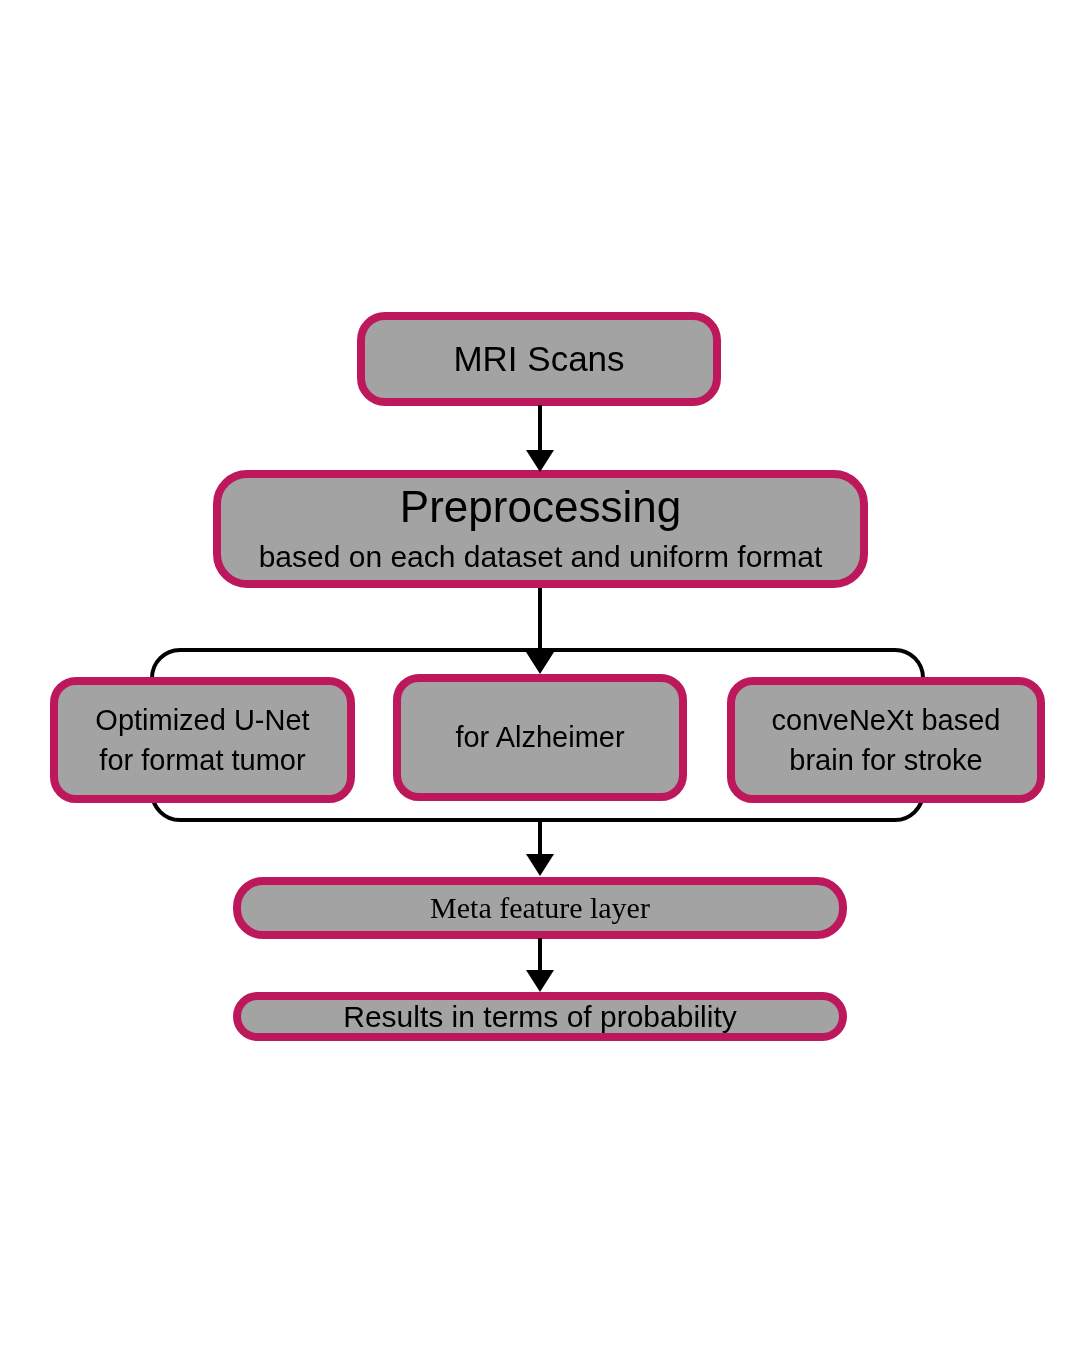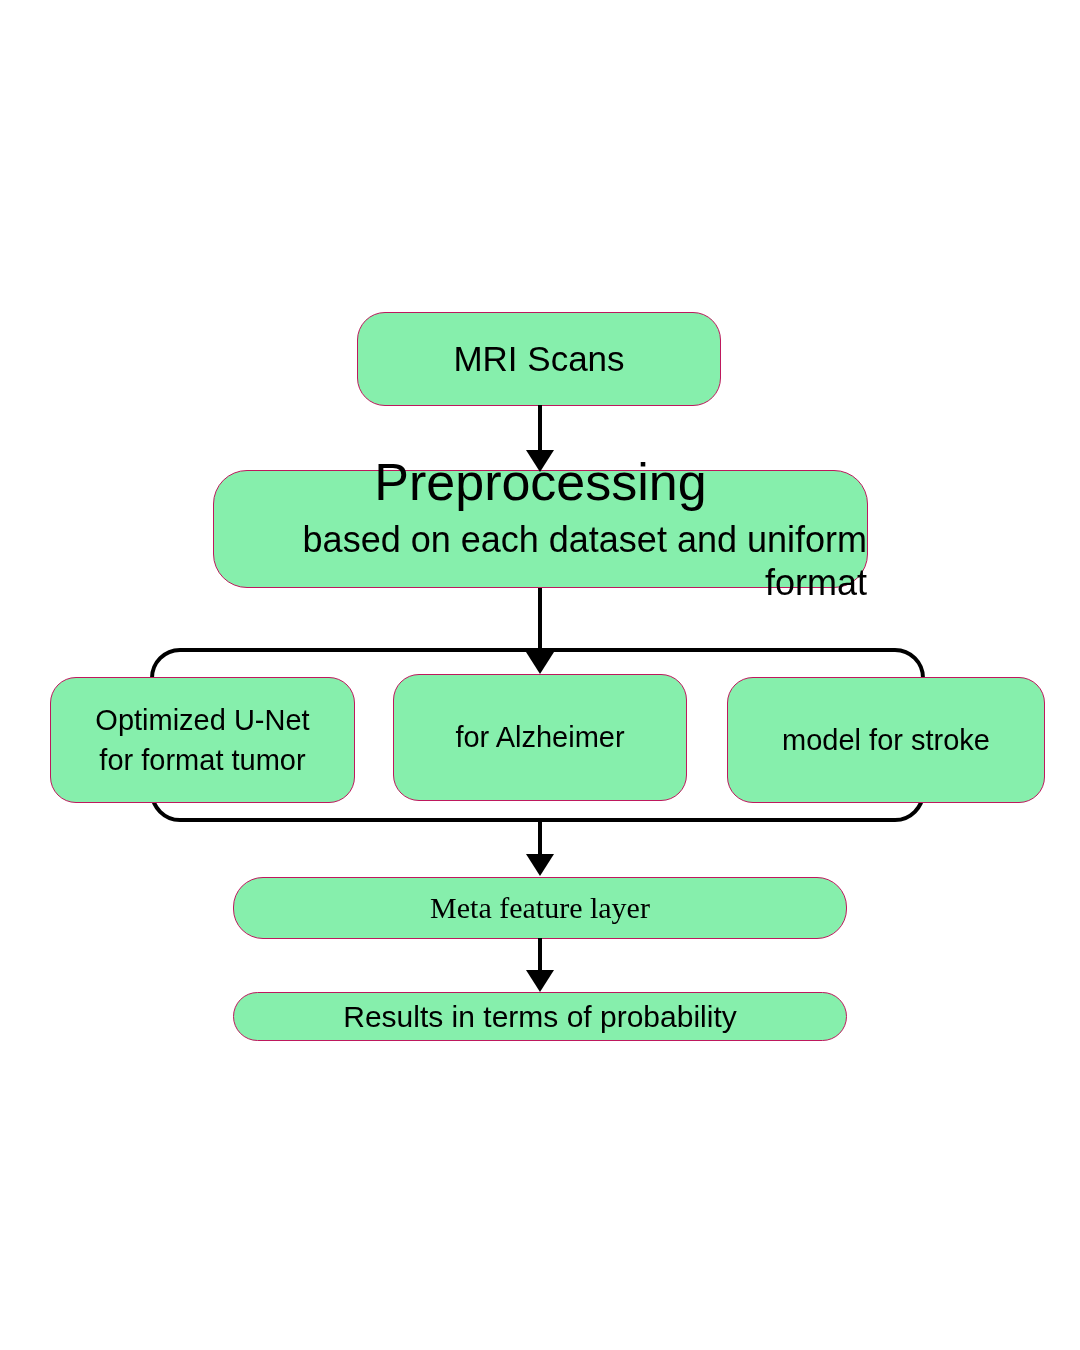--- a/index.html
+++ b/index.html
@@ -11,48 +11,47 @@
     position: relative;
     width: 1080px;
     height: 1350px;
     background: #ffffff;
     font-family: "Liberation Sans", "DejaVu Sans", sans-serif;
     color: #000000;
     overflow: hidden;
   }
   .node {
     position: absolute;
-    background: #86efac;
-    border: 1px solid #be185d;
+    background: #a3a3a3;
+    border: 8px solid #be185d;
     box-sizing: border-box;
     display: flex;
     flex-direction: column;
     align-items: center;
     justify-content: center;
     text-align: center;
     z-index: 2;
   }
   .node-mri {
     left: 357px; top: 312px; width: 364px; height: 94px;
     border-radius: 28px;
     font-size: 35px;
   }
   .node-preprocessing {
     left: 213px; top: 470px; width: 655px; height: 118px;
     border-radius: 34px;
   }
   .node-preprocessing .title {
-    font-size: 52px;
+    font-size: 44px;
     line-height: 1.1;
   }
   .node-preprocessing .subtitle {
-    font-size: 36px;
+    font-size: 30px;
     line-height: 1.2;
     margin-top: 7px;
-    text-align: right;
   }
   .models-container {
     position: absolute;
     left: 150px; top: 648px; width: 775px; height: 174px;
     border: 4px solid #000000;
     border-radius: 30px;
     box-sizing: border-box;
     background: transparent;
     z-index: 1;
   }
@@ -133,21 +132,22 @@
   <div class="node node-model node-model-brain">
     <span class="line">Optimized U-Net</span>
     <span class="line">for format tumor</span>
   </div>
 
   <div class="node node-model node-model-alzheimer">
     <span class="line">for Alzheimer</span>
   </div>
 
   <div class="node node-model node-model-stroke">
-    <span class="line">model for stroke</span>
+    <span class="line">conveNeXt based</span>
+    <span class="line">brain for stroke</span>
   </div>
 
   <div class="arrow-shaft shaft-3"></div>
   <div class="arrow-head head-3"></div>
 
   <div class="node node-meta">
     <span class="line">Meta feature layer</span>
   </div>
 
   <div class="arrow-shaft shaft-4"></div>

